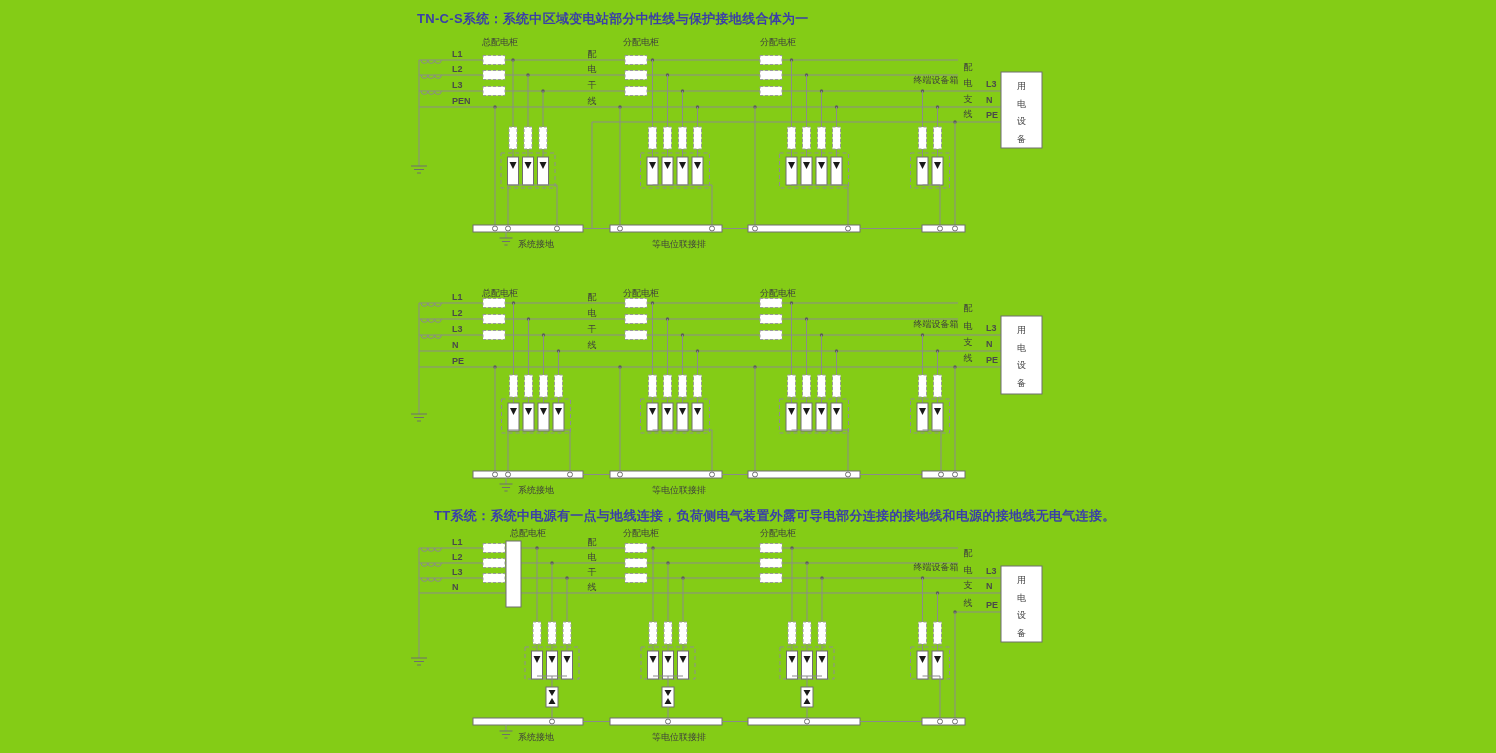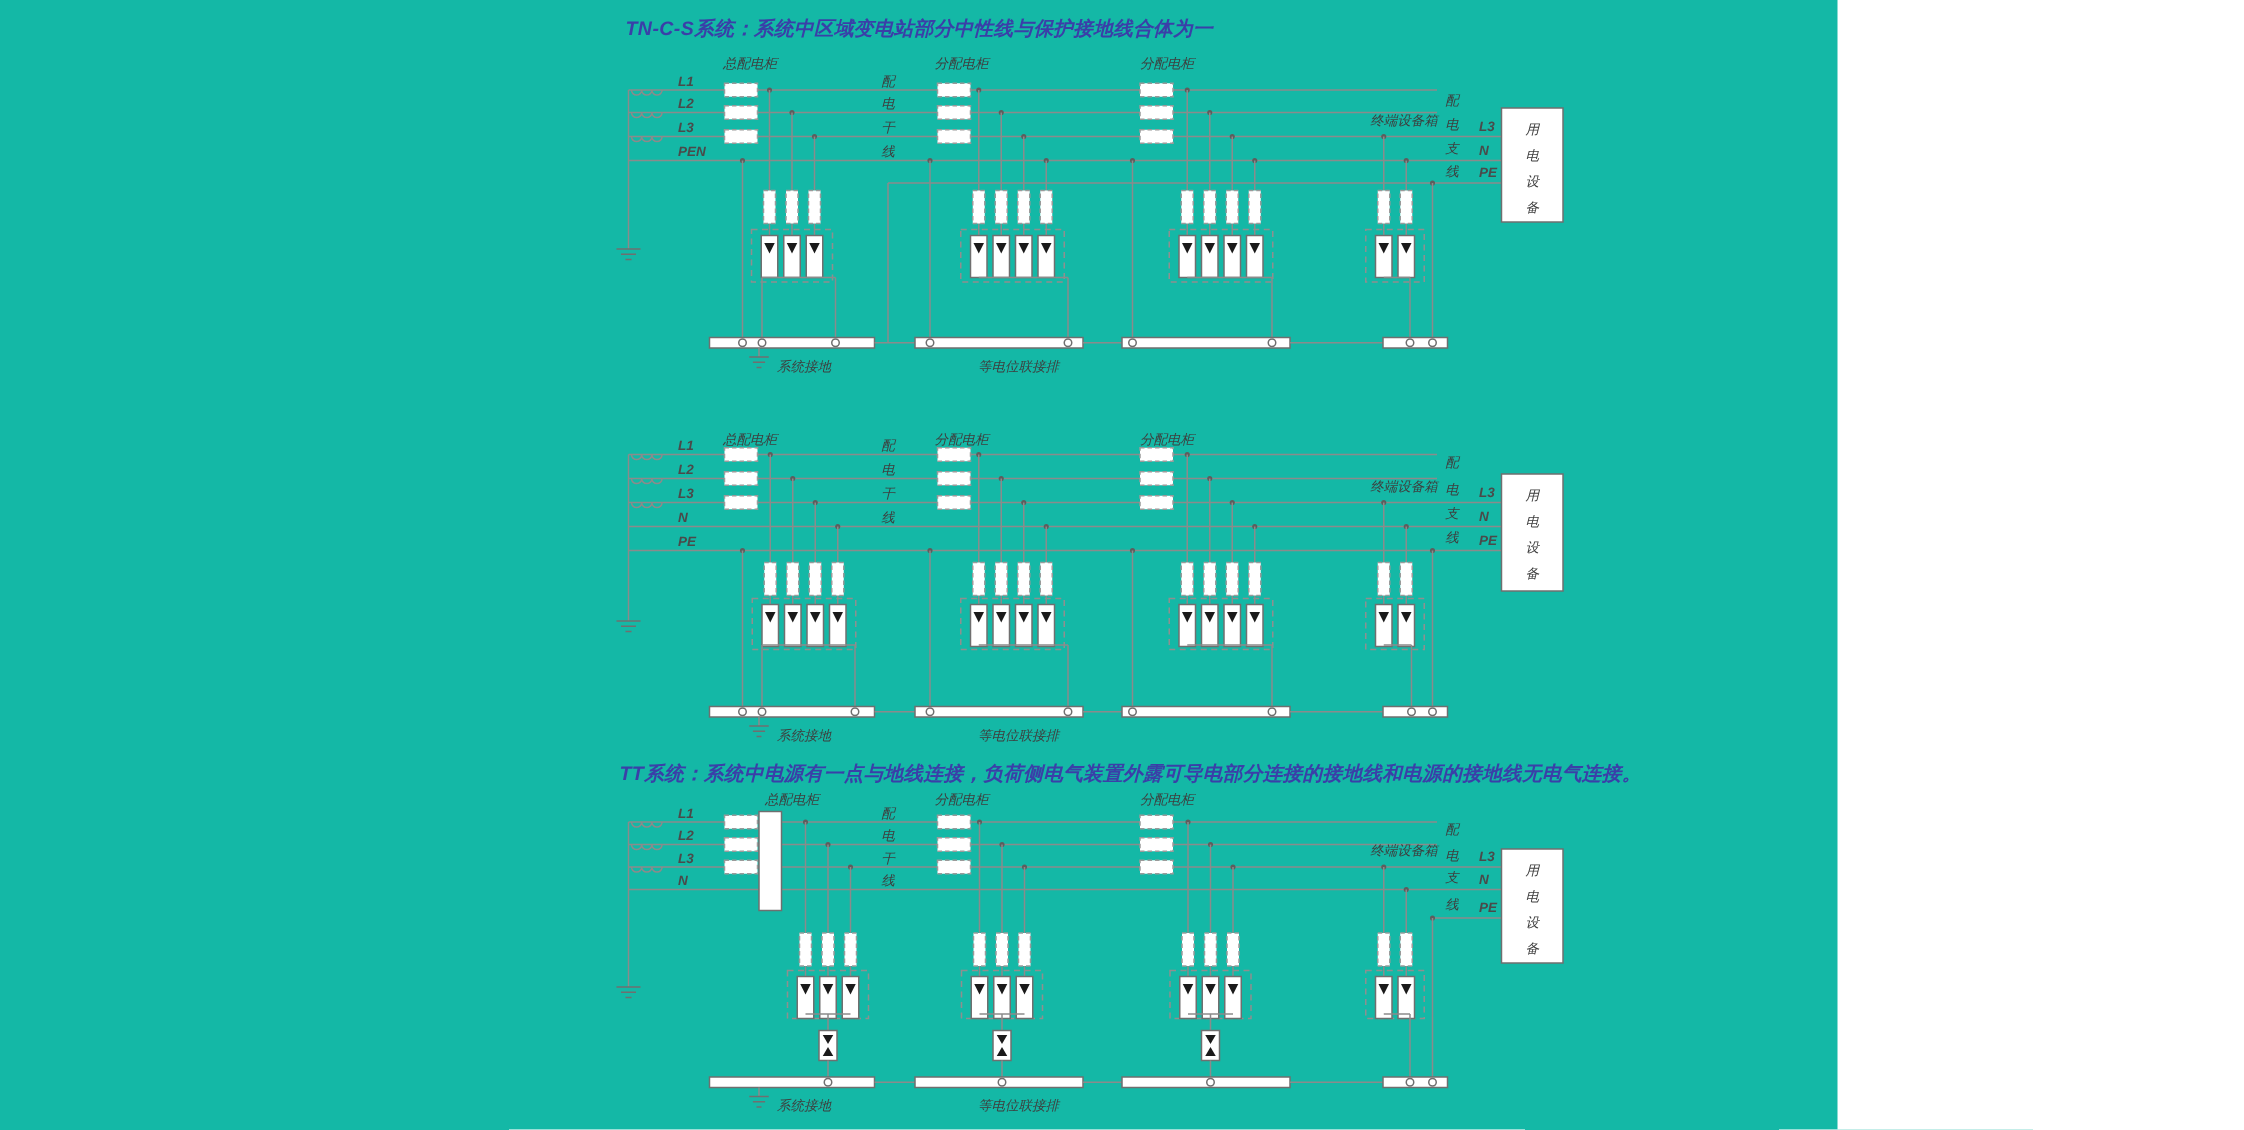--- a/index.html
+++ b/index.html
@@ -1,22 +1,22 @@
 <!DOCTYPE html>
 <html><head>
 <meta charset="utf-8">
 <style>
   html,body{margin:0;padding:0;background:#ffffff;}
-  .stage{position:relative;width:1225px;height:753px;background:#14b8a6;overflow:hidden;
-         font-family:"Liberation Sans",sans-serif;font-style:italic;}
+  .stage{position:relative;width:1496px;height:753px;background:#84cc16;overflow:hidden;
+         font-family:"Liberation Sans",sans-serif;}
   .title{position:absolute;white-space:nowrap;font-weight:bold;font-size:13px;
          letter-spacing:0.3px;color:#3a3fa8;font-family:"Liberation Sans",sans-serif;}
   #t0{left:417px;top:10px;}
   #t1{left:417px;top:260px;}
-  #t2{left:413px;top:507px;}
+  #t2{left:434px;top:507px;}
   svg{position:absolute;left:0;top:0;}
   svg text{font-family:"Liberation Sans",sans-serif;fill:#3e3e3e;}
   .lineLbl{font-size:9px;fill:#4a4a4a;font-weight:bold;}
   .cnLbl{font-size:9px;fill:#3e3e3e;}
 </style>
 </head>
 <body>
 
 <div class="stage">
   <div class="title" id="t0">TN-C-S系统：系统中区域变电站部分中性线与保护接地线合体为一</div>

